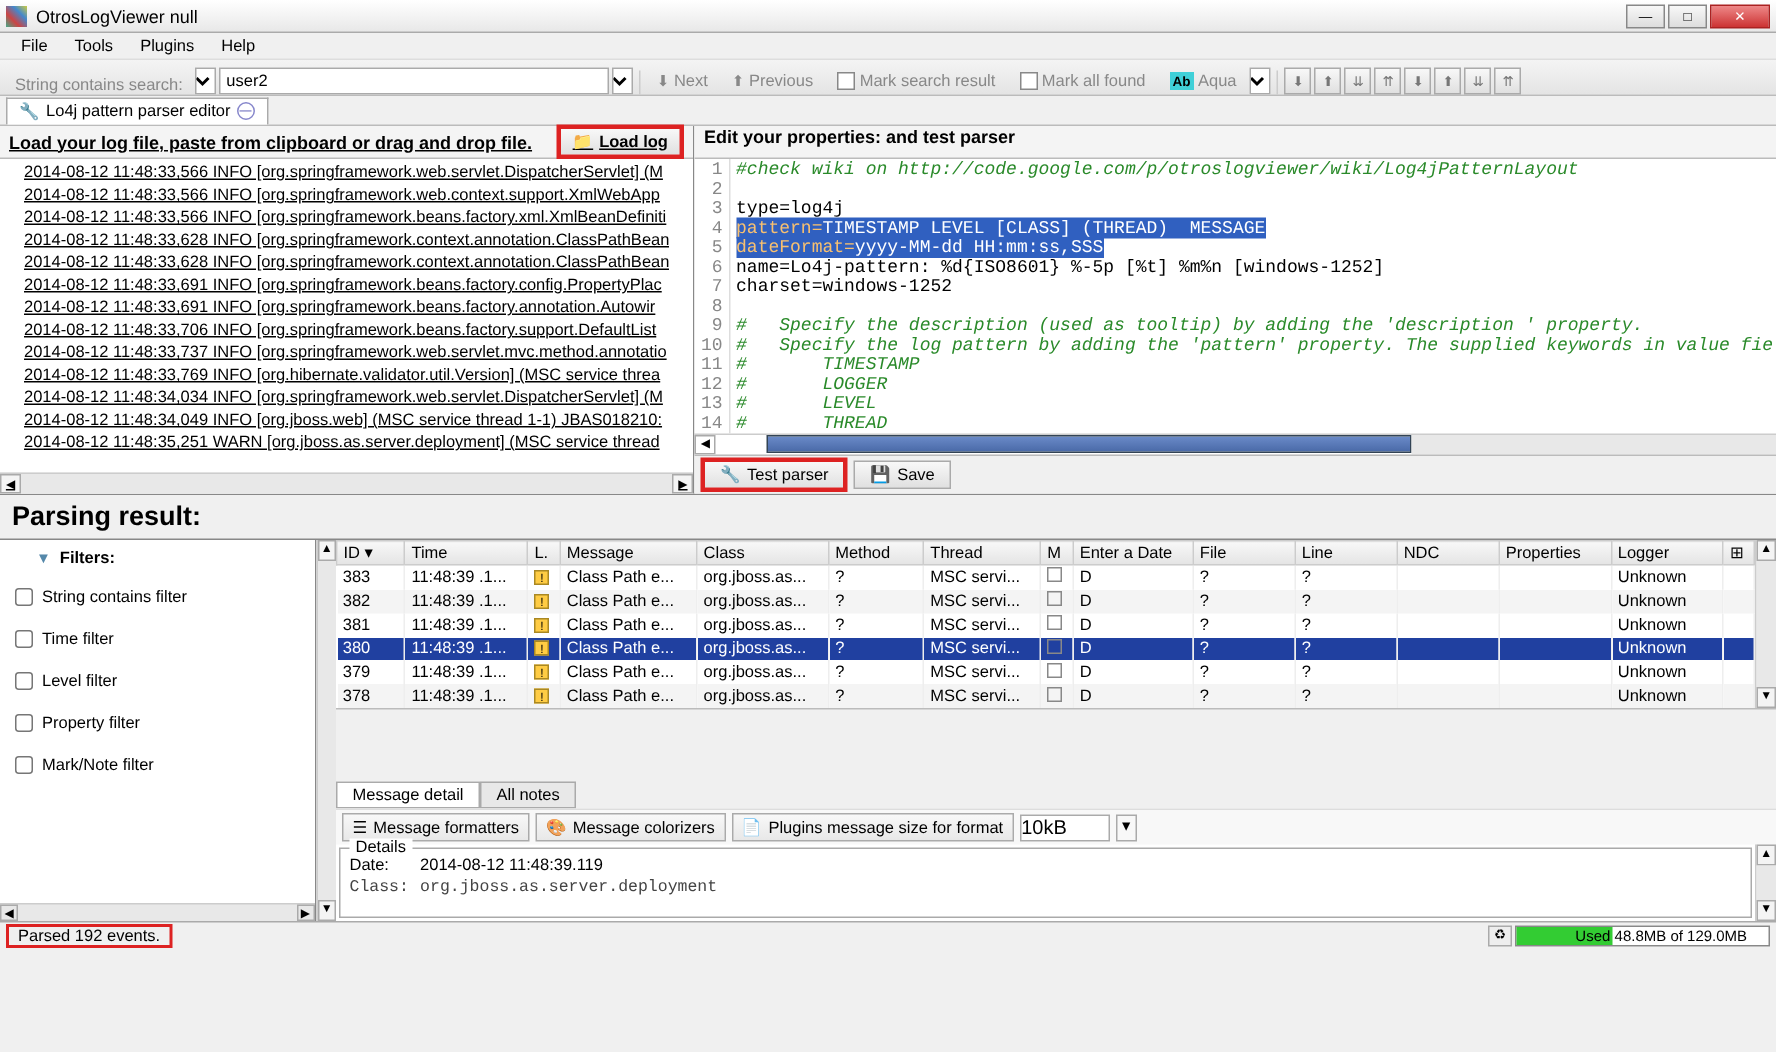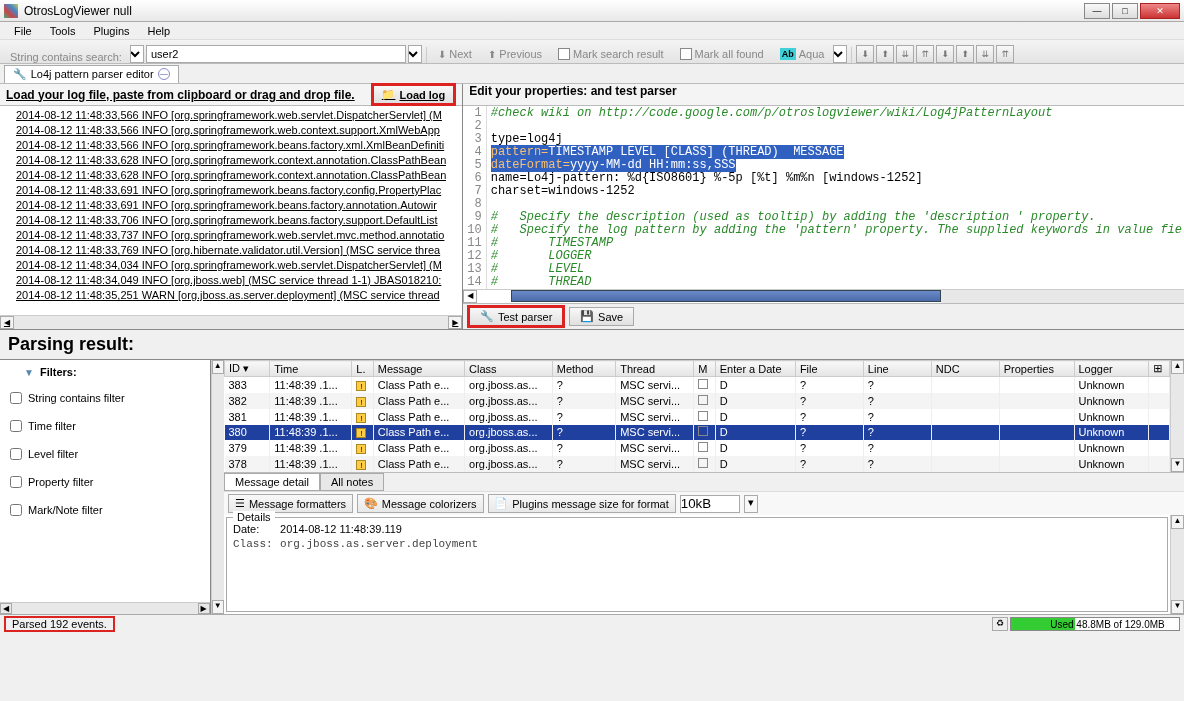--- a/index.html
+++ b/index.html
@@ -65,21 +65,21 @@
 .table-pane { flex: 1; display: flex; flex-direction: column; background: #fff; }
 .table-wrap { height: 112px; overflow: hidden; display: flex; }
 .grid { flex: 1; font-size: 11px; }
 .grid th { background: linear-gradient(#f8f8f8,#e4e4e4); border: 1px solid #ccc; padding: 1px 4px; font-weight: normal; text-align: left; white-space: nowrap; }
 .grid td { border-right: 1px solid #eee; padding: 0 4px; white-space: nowrap; overflow: hidden; }
 .grid tr.even { background: #f4f4f4; }
 .grid tr.sel { background: #2040a0; color: #fff; }
 .warn-icon { background: #fc4; border: 1px solid #a82; width: 10px; height: 10px; display: inline-block; font-size: 8px; text-align: center; line-height: 9px; color: #000; }
 .note-box { width: 10px; height: 10px; border: 1px solid #888; display: inline-block; }
 .detail-tabs { display: flex; background: #f0f0f0; border-top: 1px solid #bbb; }
-.dtab { padding: 2px 10px; border: 1px solid #aaa; background: #e8e8e8; }
+.dtab { padding: 2px 10px; border: 1px solid #aaa; background: #e8e8e8; margin-top: 48px; }
 .dtab.active { background: #fff; }
 .detail-tools { display: flex; align-items: center; padding: 2px 4px; gap: 4px; background: #f8f8f8; border-top: 1px solid #ddd; }
 .dtool { padding: 2px 6px; border: 1px solid #aaa; background: linear-gradient(#f8f8f8,#e8e8e8); display: flex; align-items: center; gap: 4px; }
 .size-combo { width: 60px; height: 18px; border: 1px solid #aaa; }
 .details-box { border: 1px solid #aaa; margin: 2px; padding: 4px 6px; flex: 1; position: relative; font-size: 11px; }
 .details-box legend { font-size: 11px; padding: 0 4px; position: absolute; top: -7px; left: 6px; background: #fff; }
 .details-row { padding: 1px 0; }
 .details-row .lbl { display: inline-block; width: 44px; }
 .mono { font-family: "Courier New", monospace; color: #444; font-size: 11px; }
 .statusbar { height: 18px; background: #f0f0f0; border-top: 1px solid #aaa; display: flex; align-items: center; padding: 0 4px; font-size: 11px; }

